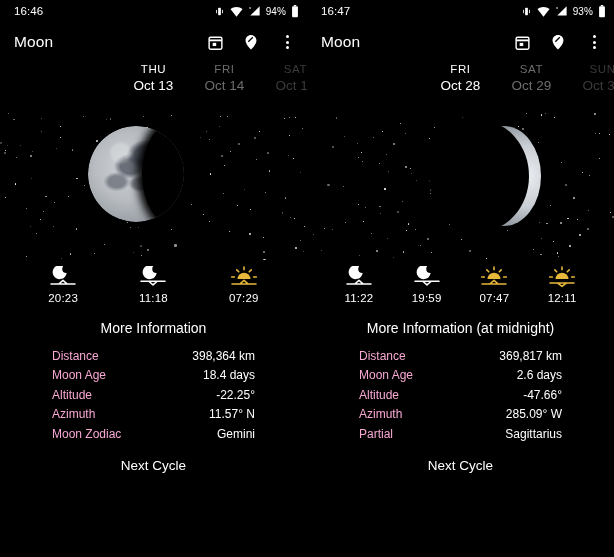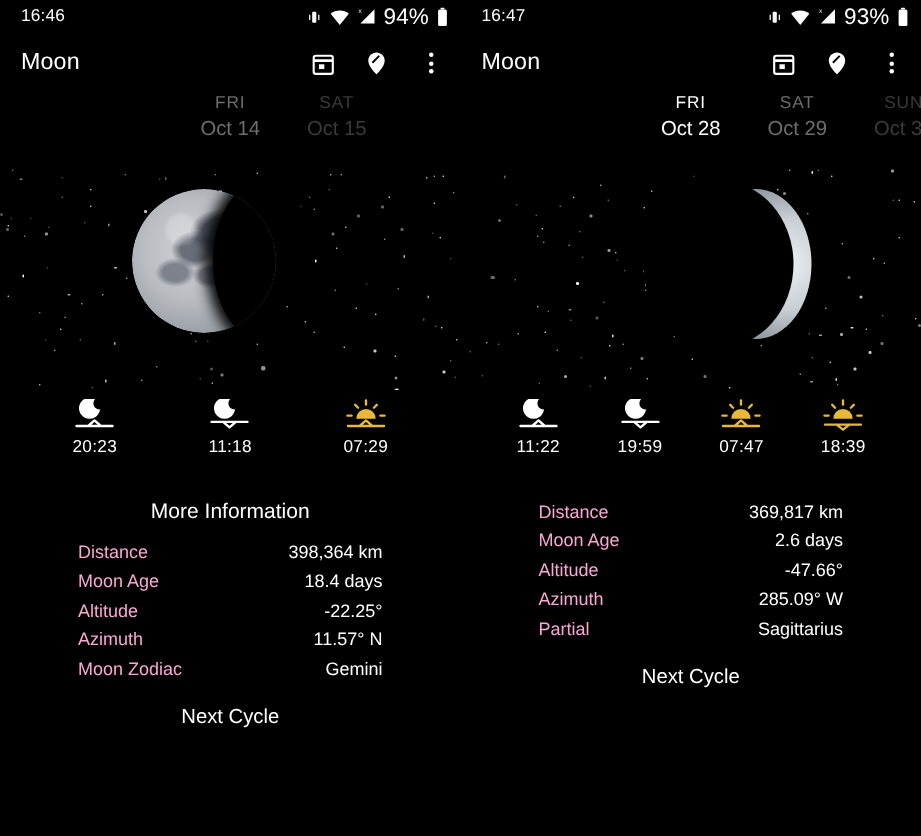--- a/index.html
+++ b/index.html
@@ -18,21 +18,21 @@
   
   .statusbar{
     height:22px;display:flex;align-items:center;
     padding:0 8px 0 14px;font-size:11.5px;letter-spacing:.1px;
   }
   .status-time{flex:0 0 auto;}
   .status-right{
     margin-left:auto;display:flex;align-items:center;gap:5px;
   }
   .status-right svg{display:block;}
-  .status-pct{font-size:15px;}
+  .status-pct{font-size:10px;}
 
   
   .appbar{
     height:40px;display:flex;align-items:center;
     padding:0 9px 0 14px;
   }
   .appbar-title{font-size:15.5px;font-weight:400;letter-spacing:.1px;}
   .appbar-actions{margin-left:auto;display:flex;align-items:center;gap:14px;}
   .iconbtn{
     width:22px;height:22px;display:flex;align-items:center;justify-content:center;
@@ -113,21 +113,21 @@
   .riseset{
     display:flex;justify-content:space-around;align-items:flex-end;
     padding:4px 18px 0;
   }
   .rs-item{text-align:center;width:58px;}
   .rs-icon{height:26px;display:flex;align-items:flex-end;justify-content:center;}
   .rs-icon svg{display:block;}
   .rs-time{font-size:11.5px;margin-top:2px;color:#fff;letter-spacing:.2px;}
 
   
-  .moreinfo{margin-top:28px;}
+  .moreinfo{margin-top:16px;}
   .mi-title{text-align:center;font-size:14px;color:#fff;}
   .mi-table{margin:11px auto 0;width:100%;padding:0 52px;box-sizing:border-box;}
   .mi-row{display:flex;justify-content:space-between;font-size:12px;line-height:1.62;}
   .mi-key{color:#f9a8d4;}
   .mi-val{color:#ffffff;text-align:right;}
 
   .nextcycle{
     text-align:center;font-size:13.5px;color:#fff;margin-top:14px;
   }
 </style>
@@ -189,20 +189,24 @@
           <span class="dots">
               <i></i>
               <i></i>
               <i></i>
             </span>
         </span>
       </span>
     </div>
 
     <div class="datestrip">
+      <div class="dateitem active">
+        <div class="dow">THU</div>
+        <div class="dnum">Oct 13</div>
+      </div>
       <div class="dateitem dim">
         <div class="dow">FRI</div>
         <div class="dnum">Oct 14</div>
       </div>
       <div class="dateitem dimmer">
         <div class="dow">SAT</div>
         <div class="dnum">Oct 15</div>
       </div>
     </div>
 
@@ -644,25 +648,26 @@
       <div class="rs-item">
         <div class="rs-icon">
           <svg width="32" height="24" viewBox="0 0 34 26">
               <g stroke="#e8b83a" stroke-width="1.7" stroke-linecap="round">
                 <path d="M17 1v3M9.2 4.2l2.1 2.1M24.8 4.2l-2.1 2.1M3.6 12h3M27.4 12h3"></path>
               </g>
               <path d="M10 14.2a7 7 0 0 1 14 0Z" fill="#e8b83a"></path>
               <path d="M4 18.5h26M12.4 18.5l4.6 3.6 4.6-3.6" stroke="#e8b83a" stroke-width="1.7" fill="none" stroke-linecap="round" stroke-linejoin="round"></path>
             </svg>
         </div>
-        <div class="rs-time">18:39</div>
+        <div class="rs-time">12:11</div>
       </div>
     </div>
 
     <div class="moreinfo">
+      <div class="mi-title">More Information (at midnight)</div>
       <div class="mi-table">
         <div class="mi-row">
           <span class="mi-key">Distance</span>
           <span class="mi-val">369,817 km</span>
         </div>
         <div class="mi-row">
           <span class="mi-key">Moon Age</span>
           <span class="mi-val">2.6 days</span>
         </div>
         <div class="mi-row">

